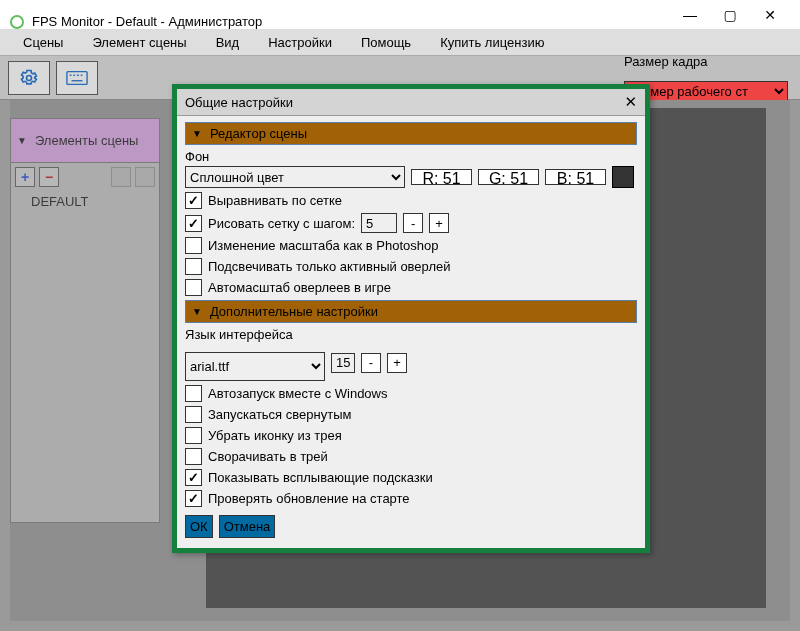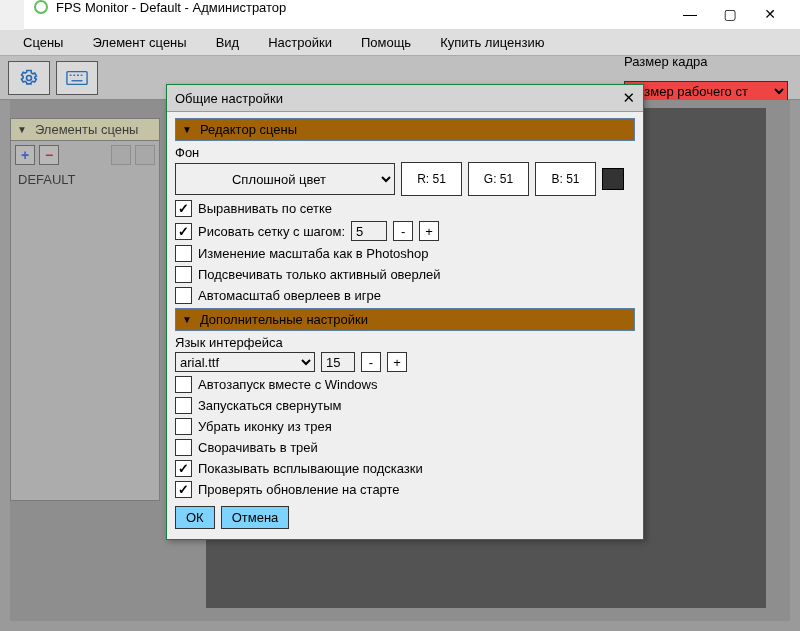--- a/index.html
+++ b/index.html
@@ -1,62 +1,62 @@
 <!DOCTYPE html>
 <html><head>
 <meta charset="utf-8">
 <style>
   * { box-sizing: border-box; margin: 0; padding: 0; font-family: Arial, sans-serif; font-size: 13px; }
   body { background: #f0f0f0; width: 800px; height: 631px; overflow: hidden; position: relative; }
 
-  .titlebar { height: 30px; display: flex; align-items: flex-start; padding: 0 10px; background: #fff; border-bottom: 1px solid #ddd; margin-left: 24px; }
+  .titlebar { height: 30px; display: flex; align-items: flex-end; padding: 0 10px; background: #fff; border-bottom: 1px solid #ddd; }
   .titlebar .logo { width: 14px; height: 14px; border: 2px solid #5fbf5f; border-radius: 50%; margin-right: 8px; }
   .titlebar .spacer { flex: 1; }
   .titlebar .winbtn { width: 40px; height: 28px; display: flex; align-items: center; justify-content: center; font-size: 14px; }
 
   .menubar { height: 26px; background: #dedede; display: flex; align-items: center; padding: 0 6px; gap: 4px; border-bottom: 1px solid #aaa; }
   .menubar .item { padding: 4px 8px; margin-left: 9px; }
 
   .toolbar { height: 44px; background: #bfbfbf; display: flex; align-items: center; padding: 4px 8px; gap: 6px; border-bottom: 1px solid #888; }
   .toolbar .btn { width: 42px; height: 34px; border: 1px solid #555; background: #d9d9d9; display: flex; align-items: center; justify-content: center; }
   .toolbar .spacer { flex: 1; }
   .framesize { display: flex; flex-direction: column; gap: 12px; padding-right: 4px; justify-content: space-between; }
   .framesize select { width: 164px; height: 20px; border: 1px solid #333; background: #ef4444; }
 
   .sidebar { position: absolute; left: 10px; top: 118px; width: 150px; background: #cfcfcf; border: 1px solid #777; }
-  .sidebar-h { background: #fef9c3; border-bottom: 1px solid #777; padding: 3px 6px; font-weight: normal; display:flex; align-items:center; gap:4px; }
+  .sidebar-h { background: #f0abfc; border-bottom: 1px solid #777; padding: 14px 6px; font-weight: normal; display:flex; align-items:center; gap:4px; }
   .sidebar-row { display: flex; gap: 4px; padding: 4px; }
   .sb-btn { width: 20px; height: 20px; border: 1px solid #555; display: flex; align-items: center; justify-content: center; background: #e5e5e5; font-size: 14px; line-height: 1; }
   .sb-btn.blue { color: #1040ff; font-weight: bold; }
   .sb-btn.red  { color: #c00; font-weight: bold; }
   .sb-btn.dis  { background: #c8c8c8; border-color: #999; color: transparent; }
-  .sidebar-item { padding: 3px 7px; }
+  .sidebar-item { padding: 3px 20px; }
 
   .canvas-bg { position:absolute; left:0; top:100px; right:0; bottom:0; background:#9a9a9a; }
   .canvas-dark{ position:absolute; left:206px; top:108px; width:560px; height:500px; background:#2f2f2f; }
 
   .overlay { position: absolute; left: 10px; top: 100px; right: 10px; bottom: 10px; background: rgba(128,128,128,0.45); }
 
-  .dialog { position: absolute; left: 166px; top: 84px; width: 478px; background: #efefef; border: 1px solid #15803d; box-shadow: 2px 2px 6px rgba(0,0,0,0.3); }
+  .dialog { position: absolute; left: 172px; top: 84px; width: 478px; background: #efefef; border: 5px solid #15803d; box-shadow: 2px 2px 6px rgba(0,0,0,0.3); }
   .dlg-title { background: #d4d4d4; padding: 4px 8px; display: flex; align-items: center; border-bottom: 1px solid #999; }
   .dlg-title .x { margin-left: auto; font-size: 15px; }
   .dlg-body { padding: 6px 8px 10px; }
   .section { background: #a16207; border: 1px solid #5a7faa; padding: 3px 6px; margin-bottom: 4px; display:flex; align-items:center; gap:4px; }
   .field-label { margin: 4px 0 2px; }
   .row { display: flex; align-items: center; gap: 6px; margin-bottom: 4px; flex-wrap: wrap; }
-  select.wide { width: 220px; height: 32px; border: 1px solid #333; text-align: center; }
-  select.mid  { width: 140px; height: 20px; border: 1px solid #333; }
-  .rgbbtn { width: 61px; height: 34px; border: 1px solid #333; background: #fff; font-size: 12px; }
+  select.wide { width: 220px; height: 22px; border: 1px solid #333; }
+  select.mid  { width: 140px; height: 29px; border: 1px solid #333; margin-top: 8px; }
+  .rgbbtn { width: 61px; height: 16px; border: 1px solid #333; background: #fff; font-size: 16px; }
   .swatch { width: 22px; height: 22px; background: #333; border: 1px solid #000; }
   .chk { width: 17px; height: 17px; border: 1px solid #333; background: #fff; display:flex; align-items:center; justify-content:center; flex-shrink:0;}
   .chk.on::after { content: "✓"; font-size: 13px; font-weight: bold; }
   .numbox { width: 36px; height: 20px; border: 1px solid #333; padding: 0 4px; display:flex; align-items:center; }
   .smbtn { width: 20px; height: 20px; border: 1px solid #333; background:#fff; display:flex; align-items:center; justify-content:center; }
   .dlg-btns { display:flex; gap:6px; margin-top:8px; }
-  .dlg-btns button { padding: 3px 10px; border:1px solid #333; background:#7dd3fc; }
+  .dlg-btns button { padding: 3px 4px; border:1px solid #333; background:#0369a1; }
   .tri::before { content:"▼"; font-size:10px; margin-right:4px; }
 </style>
 </head>
 <body>
 
 <div class="titlebar">
   <div class="logo"></div>
   <span>FPS Monitor - Default - Администратор</span>
   <div class="spacer"></div>
   <div class="winbtn">—</div>
@@ -158,21 +158,21 @@
         <div class="chk"></div>
         <span>Автомасштаб оверлеев в игре</span>
       </div>
 
     <div class="section tri">
         <span>Дополнительные настройки</span>
       </div>
     <div class="field-label">Язык интерфейса</div>
     <div class="row">
       <select class="mid"><option>arial.ttf</option></select>
-      <div class="numbox" style="width:34px">15</div>
+      <div class="numbox" style="width:24px">15</div>
       <div class="smbtn">-</div>
       <div class="smbtn">+</div>
     </div>
     <div class="row">
         <div class="chk"></div>
         <span>Автозапуск вместе с Windows</span>
       </div>
     <div class="row">
         <div class="chk"></div>
         <span>Запускаться свернутым</span>

